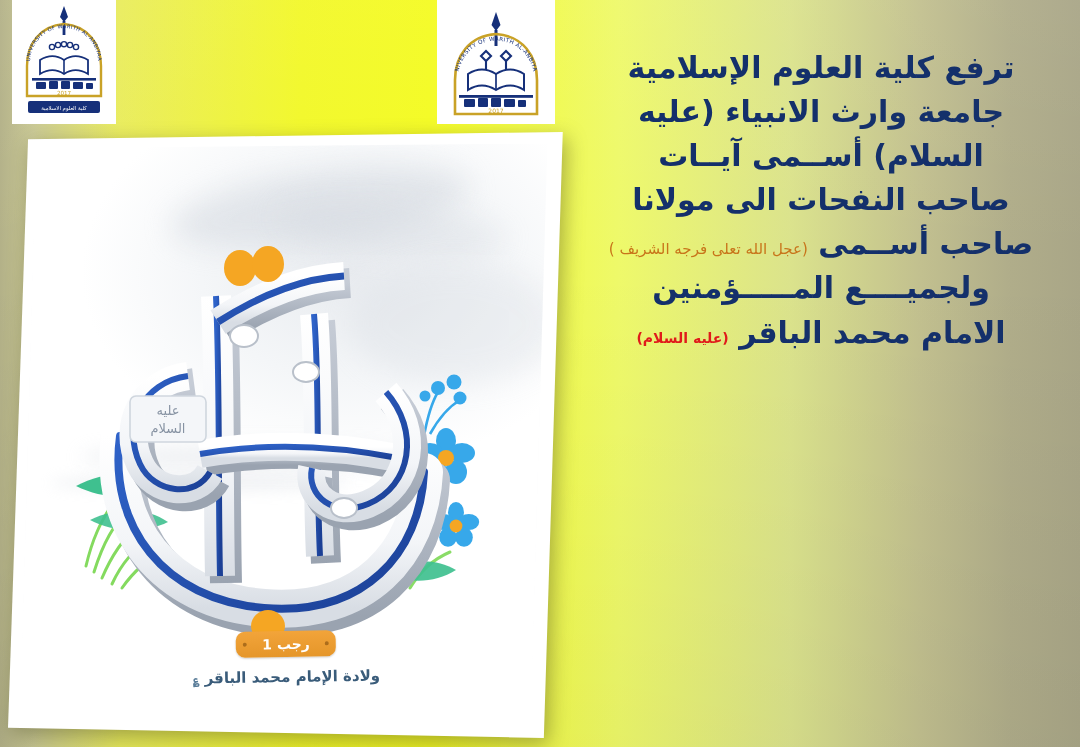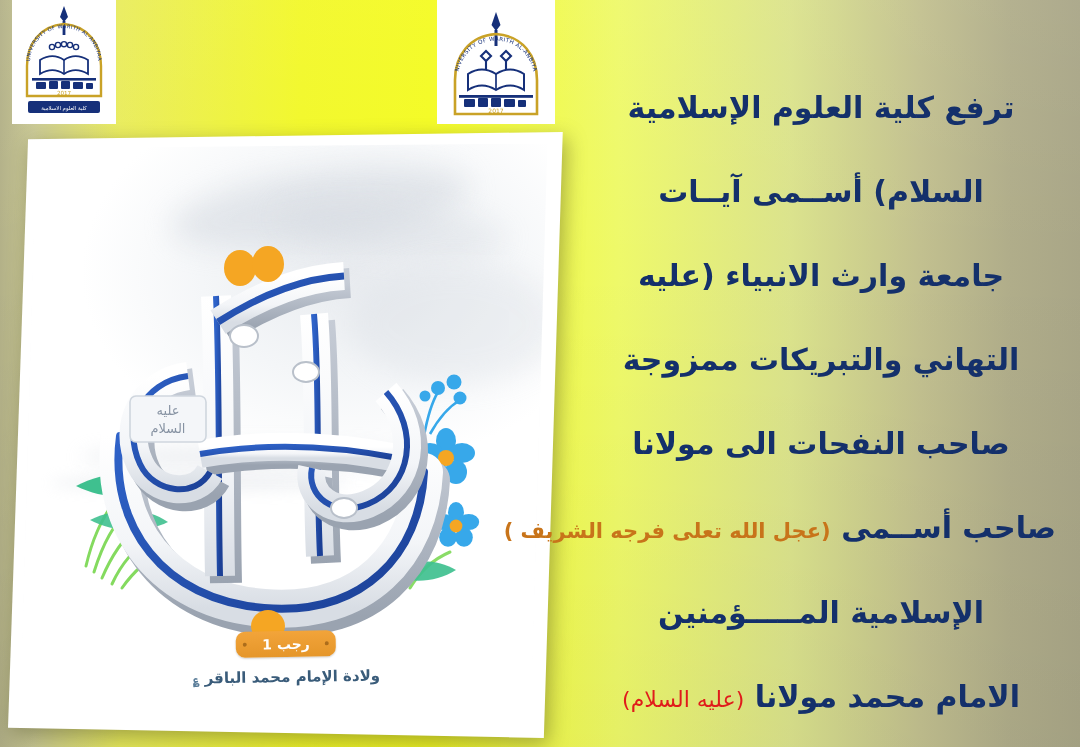--- a/index.html
+++ b/index.html
@@ -96,23 +96,23 @@
   
   #message{
     position:absolute;right:24px;top:46px;width:470px;
     direction:rtl;text-align:center;z-index:5;
     color:#14306b;
     font-weight:bold;
     font-size:30px;
     line-height:1.47;
     letter-spacing:0px;
   }
-  #message .ln{display:block;white-space:nowrap;margin-top:40px;}
-  .hon-orange{color:#c8741a;font-size:21px;font-weight:bold;}
-  .hon-red{color:#e01b1b;font-size:22px;font-weight:normal;}
+  #message .ln{display:block;white-space:nowrap;}
+  .hon-orange{color:#c8741a;font-size:15px;font-weight:normal;}
+  .hon-red{color:#e01b1b;font-size:14px;font-weight:bold;}
 </style>
 </head>
 <body>
 
 <div id="stage">
 
   <div class="logo-box" id="logo-left">
     <div class="logo-art">
       <svg class="logo-svg" viewBox="0 0 104 124" xmlns="http://www.w3.org/2000/svg">
         <defs>
@@ -343,28 +343,27 @@
             <span class="sal">؏</span>
           </div>
         </div>
 
       </div>
     </div>
   </div>
 
   <div id="message">
     <span class="ln">ترفع كلية العلوم الإسلامية</span>
+    <span class="ln">جامعة وارث الانبياء (عليه</span>
     <span class="ln">السلام) أســمى آيــات</span>
-    <span class="ln">جامعة وارث الانبياء (عليه</span>
-    <span class="ln">التهاني والتبريكات ممزوجة</span>
     <span class="ln">صاحب النفحات الى مولانا</span>
     <span class="ln">
       <span>صاحب أســمى</span>
       <span class="hon-orange">(عجل الله تعلى فرجه الشريف )</span>
     </span>
-    <span class="ln">الإسلامية المـــــؤمنين</span>
+    <span class="ln">ولجميــــع المـــــؤمنين</span>
     <span class="ln">
-      <span>الامام محمد مولانا</span>
+      <span>الامام محمد الباقر</span>
       <span class="hon-red">(عليه السلام)</span>
     </span>
   </div>
 
 </div>
 
 </body></html>

